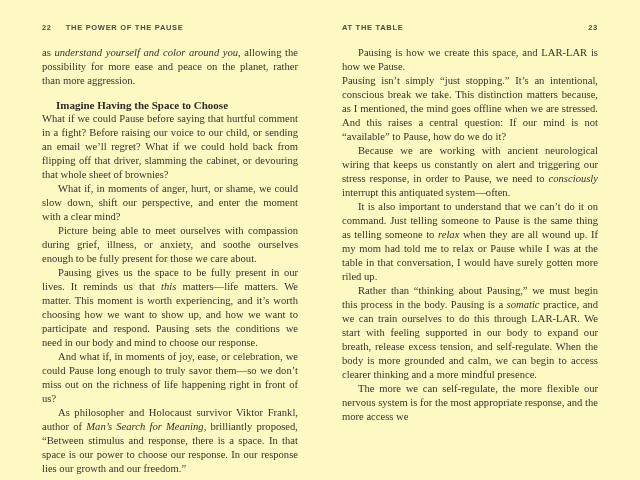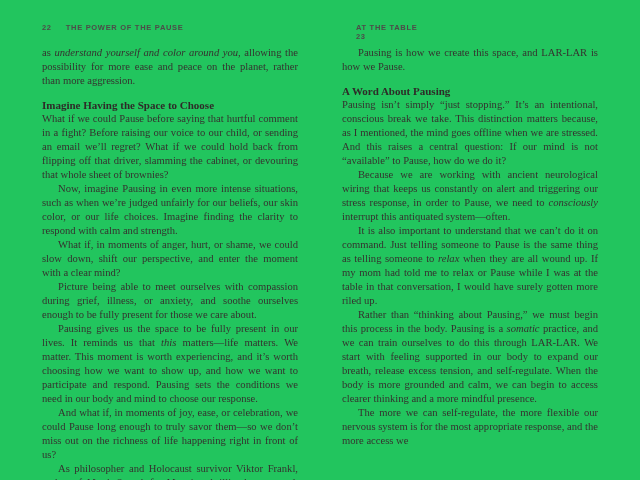--- a/index.html
+++ b/index.html
@@ -4,40 +4,40 @@
 <style>
   html, body { margin: 0; padding: 0; }
   body {
     width: 640px; height: 480px;
     background: #ffffff;
     overflow: hidden;
   }
   .spread {
     position: relative;
     width: 640px; height: 480px;
-    background: #22c55e;
+    background: #fef9c3;
   }
   .page {
     position: absolute;
     top: 0; height: 480px;
   }
   .page--left  { left: 42px;  width: 256px; }
   .page--right { left: 342px; width: 256px; }
 
   .pagehead {
     position: absolute;
     top: 23px; left: 0; right: 0;
     display: flex; align-items: baseline;
     font-family: "Liberation Sans", sans-serif;
     font-size: 7.5px; font-weight: 700;
     letter-spacing: 0.7px;
     color: #4d4b49;
   }
   .pagehead--left  .pagehead__num { margin-right: 14px; }
-  .pagehead--right { justify-content: center; flex-direction: column; }
+  .pagehead--right { justify-content: space-between; }
   .pagehead--right .pagehead__num { margin-left: 14px; }
 
   .pagebody {
     position: absolute;
     top: 46px; left: 0; right: 0;
     font-family: "Liberation Serif", serif;
     font-size: 10.6px;
     line-height: 14px;
     color: #35322f;
     text-rendering: optimizeLegibility;
@@ -46,55 +46,53 @@
     margin: 0;
     text-align: justify;
   }
   .pagebody p.indent { text-indent: 16px; }
   .pagebody h2 {
     font-family: "Liberation Serif", serif;
     font-size: 11px;
     line-height: 14px;
     font-weight: 700;
     color: #2e2b28;
-    margin: 10px 0 0 0;
+    margin: 10px 0 0 14px;
   }
   .pagebody em { font-style: italic; }
 </style>
 </head>
 <body>
 
 <div class="spread">
 
   <div class="page page--left">
     <div class="pagehead pagehead--left">
       <span class="pagehead__num">22</span>
       <span class="pagehead__title">THE POWER OF THE PAUSE</span>
     </div>
     <div class="pagebody">
         <p>as <em>understand yourself and color around you</em>, allowing the possibility for more ease and peace on the planet, rather than more aggression.</p>
         <h2>Imagine Having the Space to Choose</h2>
         <p>What if we could Pause before saying that hurtful comment in a fight? Before raising our voice to our child, or sending an email we’ll regret? What if we could hold back from flipping off that driver, slamming the cabinet, or devouring that whole sheet of brownies?</p>
-        <p class="indent">Now, imagine Pausing in even more intense situations, such as when we’re judged unfairly for our beliefs, our skin color, or our life choices. Imagine finding the clarity to respond with calm and strength.</p>
         <p class="indent">What if, in moments of anger, hurt, or shame, we could slow down, shift our perspective, and enter the moment with a clear mind?</p>
         <p class="indent">Picture being able to meet ourselves with compassion during grief, illness, or anxiety, and soothe ourselves enough to be fully pres­ent for those we care about.</p>
         <p class="indent">Pausing gives us the space to be fully present in our lives. It reminds us that <em>this</em> matters—life matters. We matter. This moment is worth experiencing, and it’s worth choosing how we want to show up, and how we want to participate and respond. Pausing sets the conditions we need in our body and mind to choose our response.</p>
         <p class="indent">And what if, in moments of joy, ease, or celebration, we could Pause long enough to truly savor them—so we don’t miss out on the richness of life happening right in front of us?</p>
         <p class="indent">As philosopher and Holocaust survivor Viktor Frankl, author of <em>Man’s Search for Meaning</em>, brilliantly proposed, “Between stimulus and response, there is a space. In that space is our power to choose our response. In our response lies our growth and our freedom.”</p>
       </div>
   </div>
 
   <div class="page page--right">
     <div class="pagehead pagehead--right">
       <span class="pagehead__title">AT THE TABLE</span>
       <span class="pagehead__num">23</span>
     </div>
     <div class="pagebody">
         <p class="indent">Pausing is how we create this space, and LAR-LAR is how we Pause.</p>
-        <h2>A Word About Pausing</h2>
         <p>Pausing isn’t simply “just stopping.” It’s an intentional, conscious break we take. This distinction matters because, as I mentioned, the mind goes offline when we are stressed. And this raises a cen­tral question: If our mind is not “available” to Pause, how do we do it?</p>
         <p class="indent">Because we are working with ancient neurological wiring that keeps us constantly on alert and triggering our stress response, in order to Pause, we need to <em>consciously</em> interrupt this antiquated system—often.</p>
         <p class="indent">It is also important to understand that we can’t do it on com­mand. Just telling someone to Pause is the same thing as telling someone to <em>relax</em> when they are all wound up. If my mom had told me to relax or Pause while I was at the table in that conversation, I would have surely gotten more riled up.</p>
         <p class="indent">Rather than “thinking about Pausing,” we must begin this pro­cess in the body. Pausing is a <em>somatic</em> practice, and we can train our­selves to do this through LAR-LAR. We start with feeling supported in our body to expand our breath, release excess tension, and self-regulate. When the body is more grounded and calm, we can begin to access clearer thinking and a more mindful presence.</p>
         <p class="indent">The more we can self-regulate, the more flexible our nervous system is for the most appropriate response, and the more access we</p>
       </div>
   </div>
 
 </div>
 

